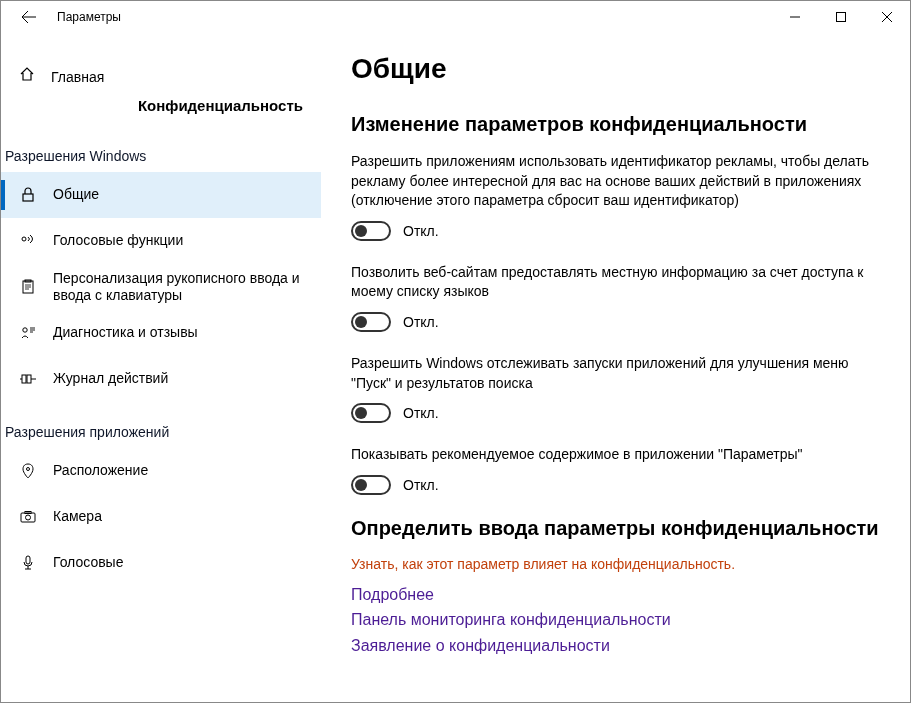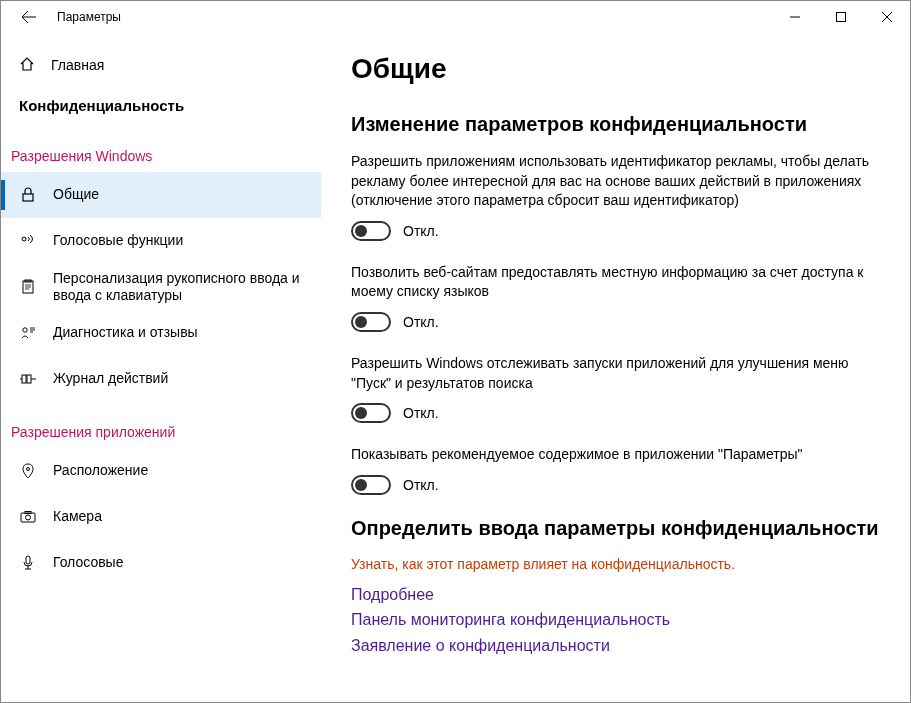--- a/index.html
+++ b/index.html
@@ -11,29 +11,29 @@
   .titlebar-title { font-size: 12px; margin-left: 8px; }
   .titlebar-spacer { flex: 1; }
   .titlebar-controls { display: flex; }
   .win-btn { width: 46px; height: 32px; display: flex; align-items: center; justify-content: center; }
   .win-btn svg { display: block; }
 
   .body { flex: 1; display: flex; overflow: hidden; }
   .sidebar { width: 320px; padding: 12px 0 0 0; overflow-y: auto; }
   .content { flex: 1; padding: 20px 20px 20px 30px; overflow-y: auto; }
 
-  .home-row { display: flex; align-items: center; height: 40px; padding-left: 18px; gap: 16px; cursor: default; }
+  .home-row { display: flex; align-items: flex-end; height: 40px; padding-left: 18px; gap: 16px; cursor: default; }
   .home-row svg { width: 16px; height: 16px; }
 
   .search-box { margin: 10px 18px 12px 18px; height: 34px; border: 2px solid #0067c0; display: flex; align-items: center; padding: 0 8px; }
   .search-box input { border: none; outline: none; flex: 1; font-size: 14px; background: transparent; }
   .search-box .search-icon { width: 16px; height: 16px; fill: #0067c0; }
 
-  .sidebar-heading { padding: 12px 18px; font-weight: 600; font-size: 15px; }
-  .sidebar-subheading { padding: 22px 18px 8px 10px; font-size: 14px; color: #be185d; }
+  .sidebar-heading { padding: 12px 18px; font-weight: 600; font-size: 15px; text-align: right; }
+  .sidebar-subheading { padding: 22px 18px 8px 4px; font-size: 14px; color: #0f172a; }
 
   .nav-item { display: flex; align-items: center; height: 46px; padding-left: 18px; gap: 16px; cursor: default; position: relative; }
   .nav-item.selected { background: rgba(0,120,215,0.12); }
   .nav-item.selected::before { content: ""; position: absolute; left: 0; top: 8px; bottom: 8px; width: 4px; background: #0067c0; }
   .nav-item-icon { width: 18px; height: 18px; display: flex; align-items: center; justify-content: center; flex-shrink: 0; }
   .nav-item-icon svg { width: 16px; height: 16px; }
   .nav-item-label { font-size: 14px; padding-right: 14px; line-height: 1.25; }
 
   h1.page-title { font-size: 28px; font-weight: 600; margin-bottom: 28px; }
   h2.section-title { font-size: 20px; font-weight: 600; margin-bottom: 16px; }
@@ -219,19 +219,19 @@
       <div class="toggle-row">
         <div class="toggle off">
             <div class="knob"></div>
           </div>
         <span class="toggle-label">Откл.</span>
       </div>
 
       <h2 class="section-title">Определить ввода параметры конфиденциальности</h2>
       <p class="links-intro">Узнать, как этот параметр влияет на конфиденциальность.</p>
       <a class="link">Подробнее</a>
-      <a class="link">Панель мониторинга конфиденциальность</a>
+      <a class="link">Панель мониторинга конфиденциальности</a>
       <a class="link">Заявление о конфиденциальности</a>
 
     </div>
 
   </div>
 </div>
 
 </body></html>

